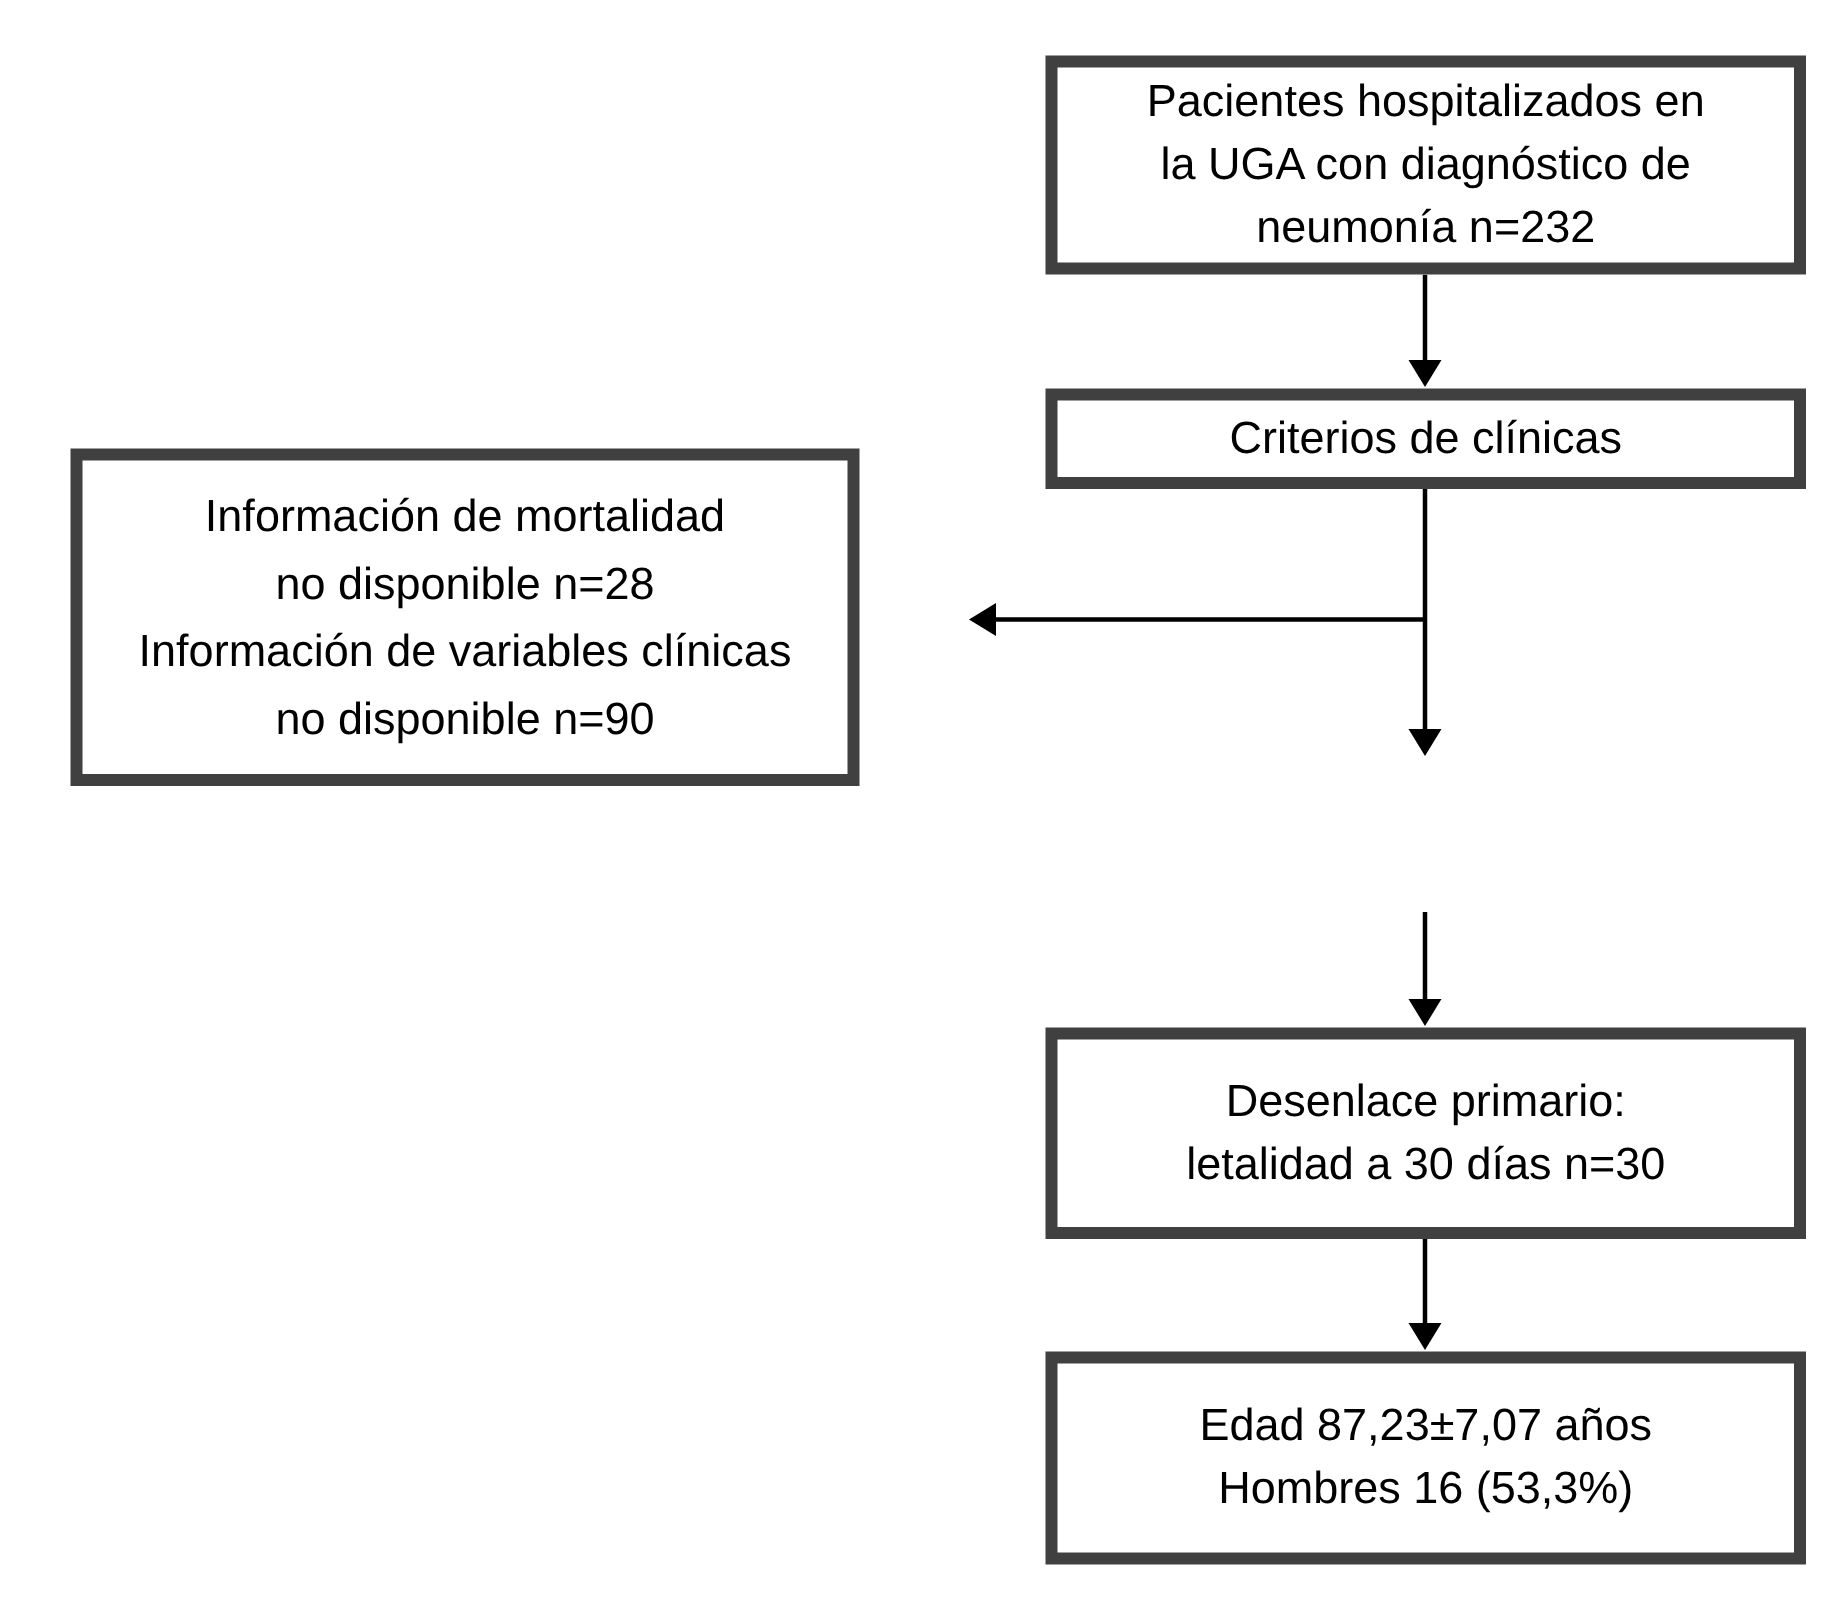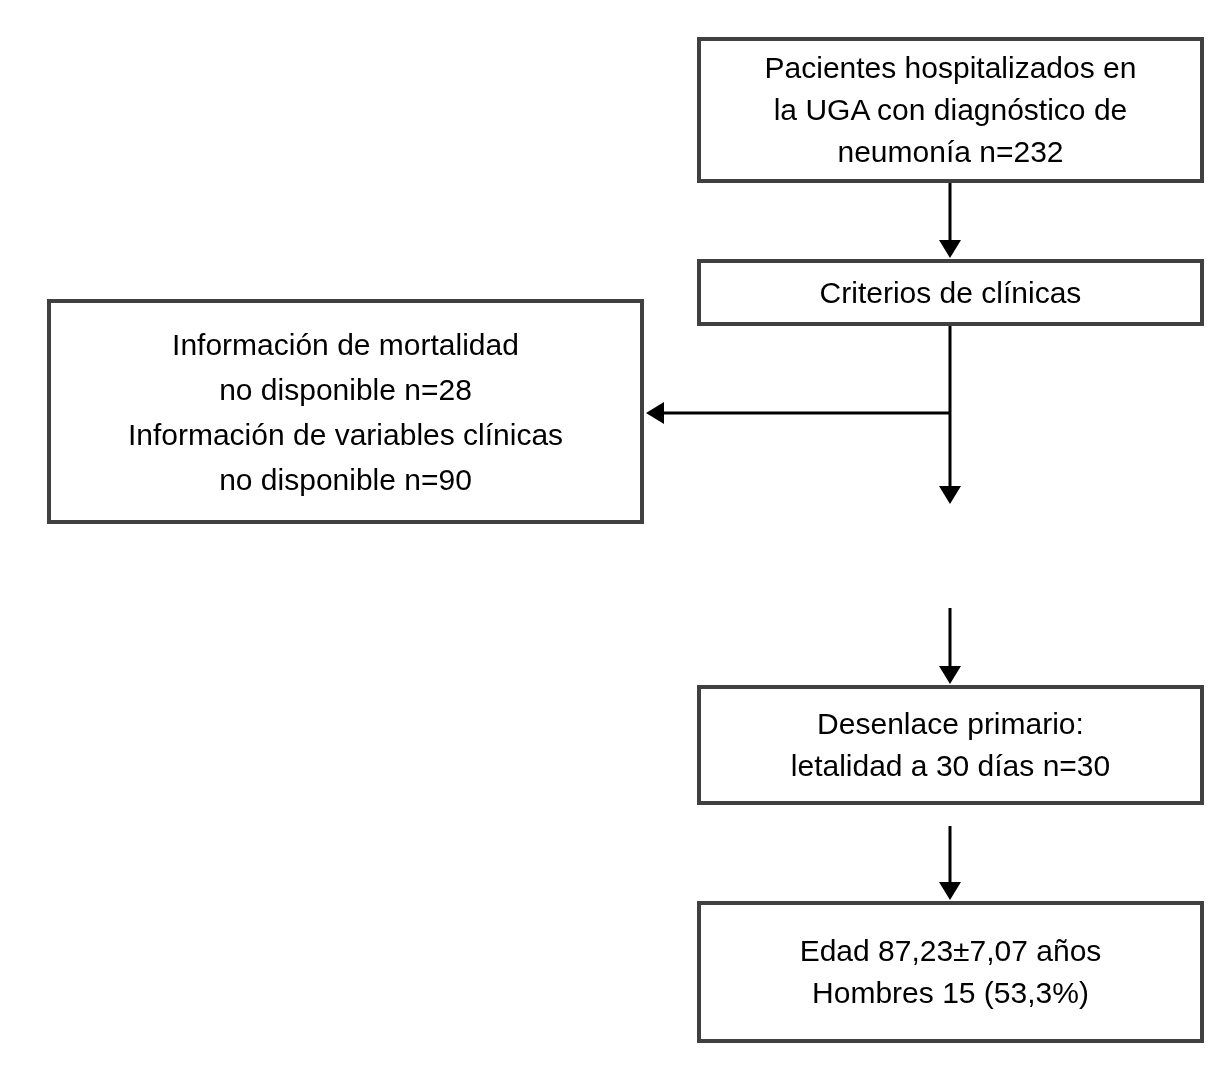--- a/index.html
+++ b/index.html
@@ -19,38 +19,38 @@
   .arrows {
     position: absolute;
     left: 0;
     top: 0;
     width: 1229px;
     height: 1071px;
   }
   .box {
     position: absolute;
     box-sizing: border-box;
-    border: 4px solid #404040;
+    border: 8px solid #404040;
     background: #ffffff;
     display: flex;
     align-items: center;
     justify-content: center;
     text-align: center;
     font-size: 30px;
     line-height: 42px;
   }
   .box span {
     white-space: pre-line;
     display: block;
   }
   .box-hospitalized   { left: 697px; top: 37px;  width: 507px; height: 146px; }
   .box-exclusion      { left: 697px; top: 259px; width: 507px; height: 67px;  }
-  .box-excluded-info  { left: 47px;  top: 299px; width: 597px; height: 225px; line-height: 45px; }
+  .box-excluded-info  { left: 47px;  top: 299px; width: 526px; height: 225px; line-height: 45px; }
   .box-analyzed       { left: 697px; top: 505px; width: 507px; height: 103px; }
-  .box-outcome        { left: 697px; top: 685px; width: 507px; height: 120px; }
+  .box-outcome        { left: 697px; top: 685px; width: 507px; height: 141px; }
   .box-demographics   { left: 697px; top: 901px; width: 507px; height: 142px; }
 </style>
 </head>
 <body>
 
 <div class="diagram">
 
   <svg class="arrows" viewBox="0 0 1229 1071" xmlns="http://www.w3.org/2000/svg">
 
     <g>
@@ -97,16 +97,16 @@
   </div>
 
 
   <div class="box box-outcome">
     <span>Desenlace primario:
 letalidad a 30 días n=30</span>
   </div>
 
   <div class="box box-demographics">
     <span>Edad 87,23±7,07 años
-Hombres 15 (53,3%)</span>
+Hombres 16 (53,3%)</span>
   </div>
 
 </div>
 
 </body></html>

